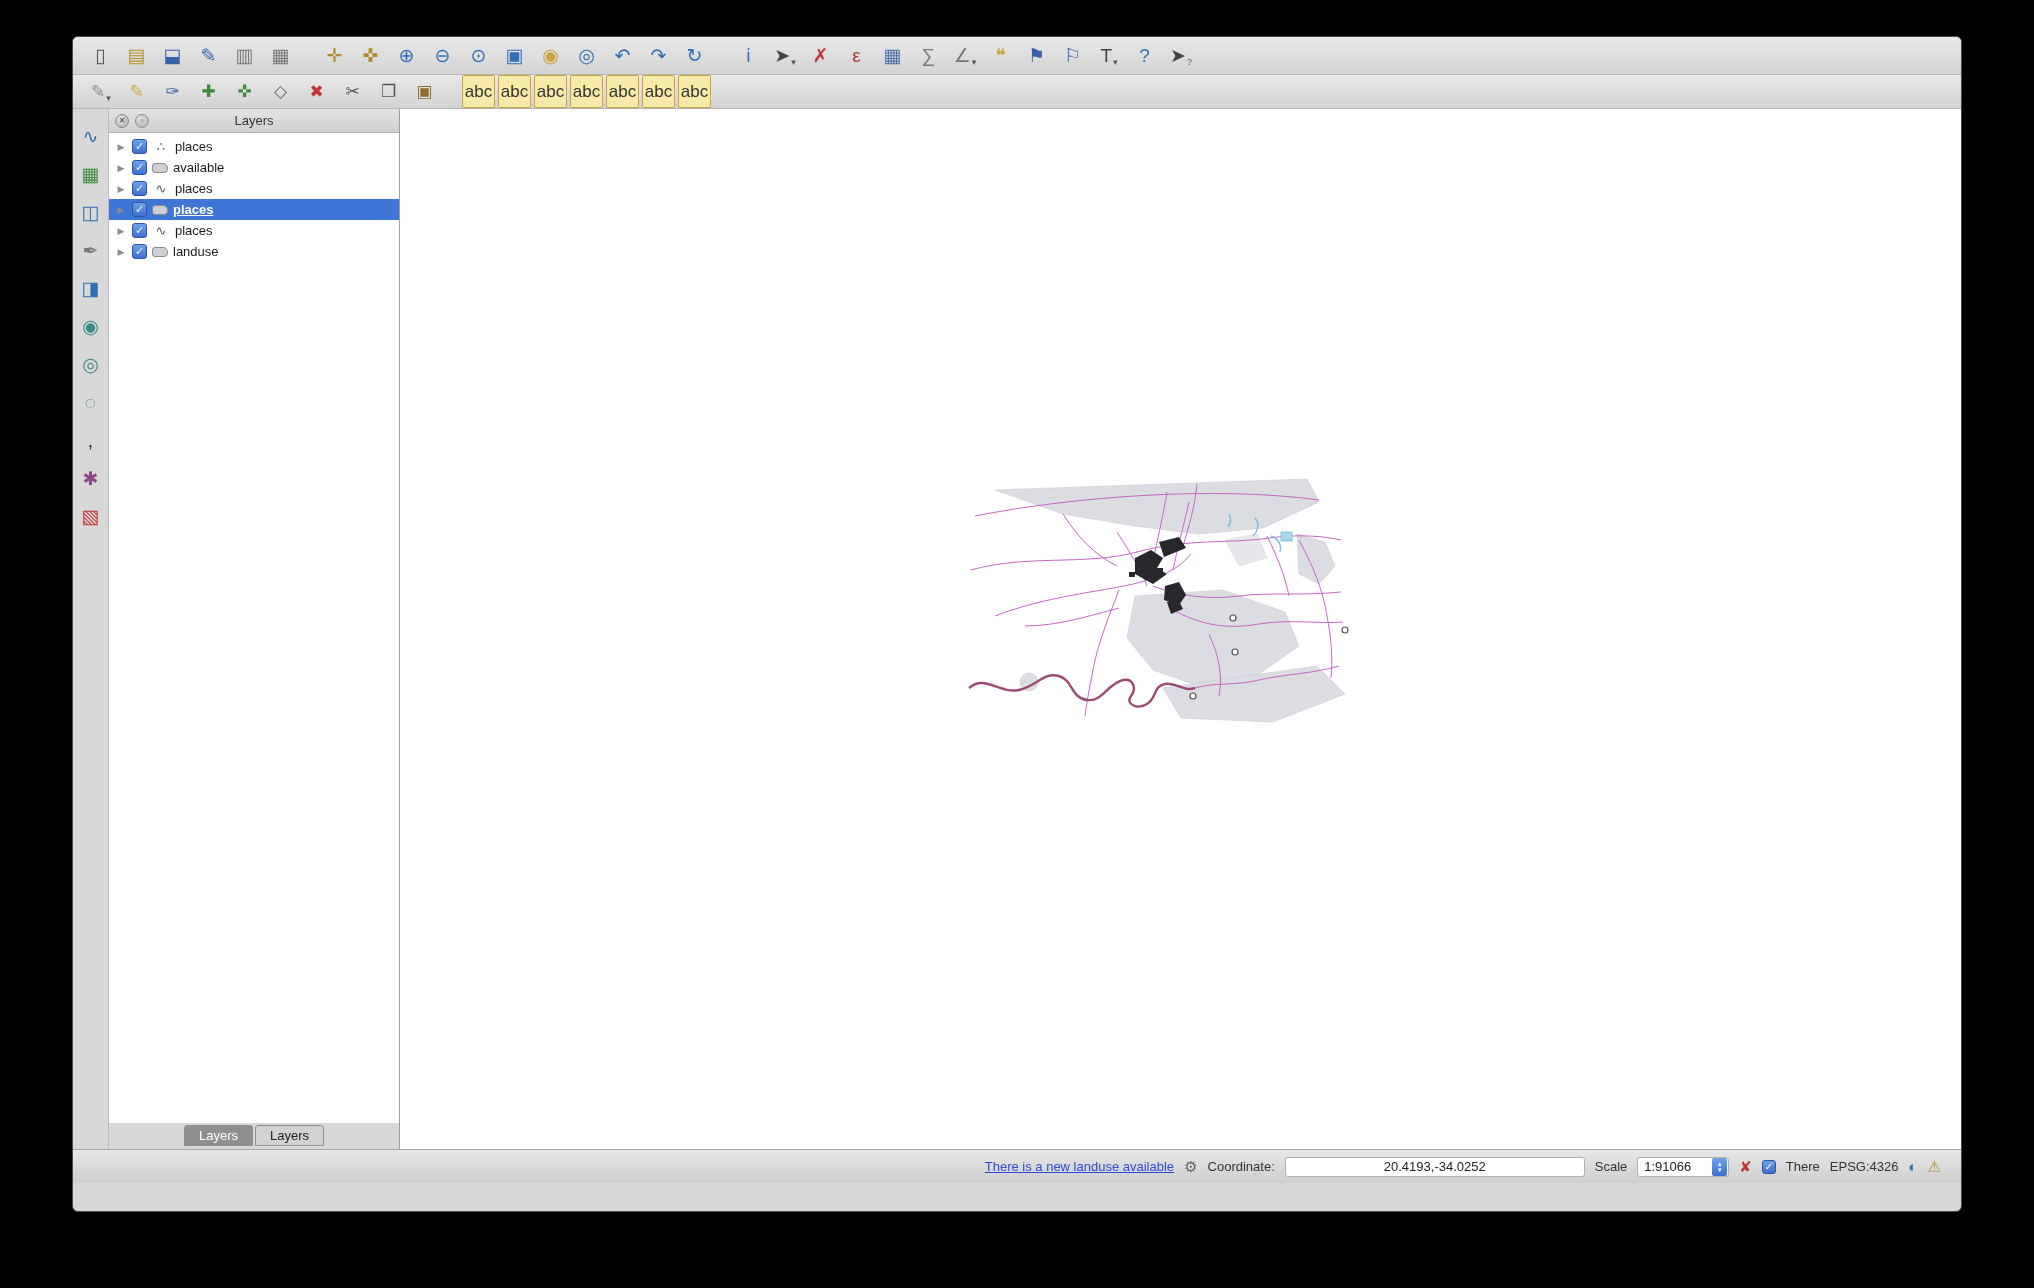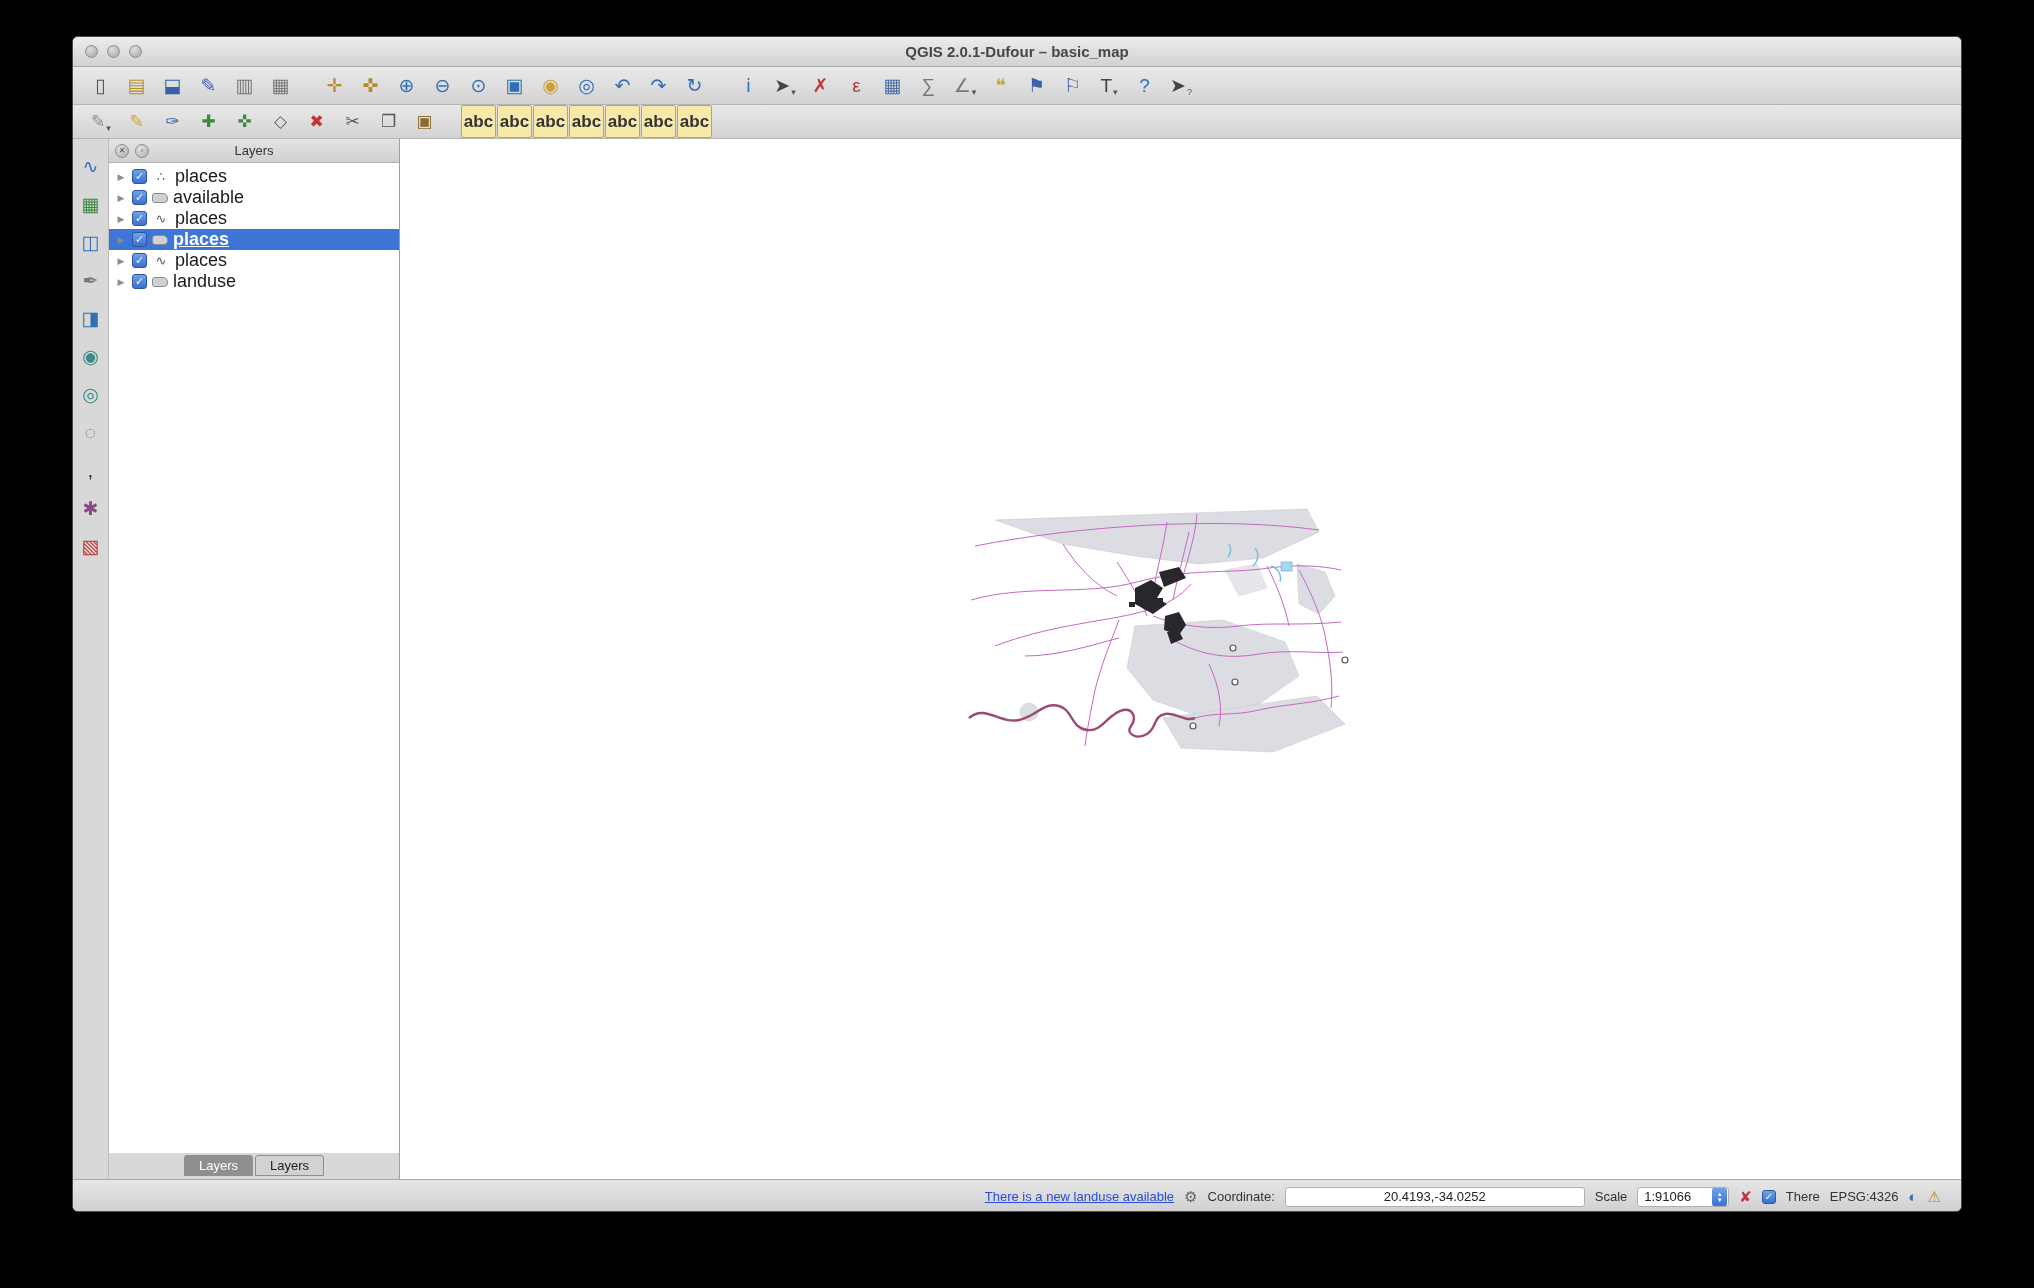--- a/index.html
+++ b/index.html
@@ -25,21 +25,21 @@
   .toolbar{display:flex;align-items:center;padding-left:10px;
     background:linear-gradient(#e9e9e9,#d3d3d3);border-bottom:1px solid #b5b5b5;}
   .toolbar.row1{height:38px;}
   .toolbar.row2{height:34px;}
   .tbtn{display:inline-flex;align-items:center;justify-content:center;width:36px;height:28px;
     background:none;border:none;cursor:default;}
   .tbtn .glyph{font-size:19px;line-height:1;}
   .toolbar.row2 .tbtn .glyph{font-size:17px;}
   .tbtn .caret{font-size:9px;color:#555;margin-left:1px;align-self:flex-end;padding-bottom:3px;}
   .tbtn.gap{margin-left:18px;}
-  .tbtn.abc .glyph{font-size:11px;font-weight:bold;color:#333;background:#f7e9a8;
+  .tbtn.abc .glyph{font-size:11px;font-weight:normal;color:#333;background:#f7e9a8;
     border:1px solid #c9a43a;border-radius:2px;padding:7px 2px;}
   
   .main{display:flex;height:1040px;}
   .side-toolbar{width:36px;background:#d8d8d8;border-right:1px solid #bdbdbd;
     display:flex;flex-direction:column;align-items:center;padding-top:12px;gap:8px;}
   .sbtn{width:30px;height:30px;background:none;border:none;display:flex;
     align-items:center;justify-content:center;}
   .sbtn .glyph{font-size:19px;line-height:1;}
   
   .layers-panel{width:291px;background:#d8d8d8;border-right:1px solid #9f9f9f;
@@ -53,21 +53,21 @@
   .layer-list{flex:1;background:#fff;padding-top:3px;overflow:hidden;}
   .layer-row{height:21px;display:flex;align-items:center;padding-left:6px;gap:5px;}
   .layer-row .tri{width:12px;font-size:9px;color:#8c8c8c;text-align:center;}
   .cbx{width:15px;height:15px;border-radius:3px;border:1px solid #2d55a5;
     background:linear-gradient(#6ea3e8,#3d6fd0);color:#fff;font-size:11px;line-height:13px;
     text-align:center;display:inline-block;}
   .cbx i{font-style:normal;}
   .geo-point,.geo-line{font-size:13px;color:#555;width:18px;text-align:center;}
   .geo-poly{width:16px;height:10px;background:#cfcfd6;border:1px solid #8a8a8a;
     border-radius:3px 5px 4px 3px;display:inline-block;}
-  .llabel{font-size:18px;color:#1a1a1a;text-align:right;}
+  .llabel{font-size:13px;color:#1a1a1a;text-align:right;}
   .layer-row.selected{background:var(--selection);}
   .layer-row.selected .llabel{color:#fff;font-weight:bold;text-decoration:underline;}
   .panel-tabs{height:26px;display:flex;justify-content:center;align-items:flex-end;
     gap:2px;padding-bottom:3px;background:#d8d8d8;}
   .ptab{font-size:13px;padding:2px 14px;border:1px solid #8f8f8f;border-radius:3px 3px 0 0;
     background:#d2d2d2;color:#222;}
   .ptab.active{background:#8f8f8f;color:#fff;}
   
   .canvas{flex:1;background:#fff;position:relative;}
   .map{position:absolute;left:567px;top:365px;}
@@ -98,28 +98,20 @@
     align-items:center;justify-content:center;color:#fff;}
   .stepper span{font-size:6px;line-height:6px;}
   .cbx.small{width:14px;height:14px;font-size:10px;line-height:12px;}
   .epsg{color:#333;}
 </style>
 </head>
 <body>
 
 <div class="window">
 
-  <div class="titlebar">
-    <div class="lights">
-      <span class="light"></span>
-      <span class="light"></span>
-      <span class="light"></span>
-    </div>
-    <div class="title">QGIS 2.0.1-Dufour – basic_map</div>
-  </div>
 
   <div class="toolbar row1">
 
       <button class="tbtn" style="color: rgb(85, 85, 85);">
         <span class="glyph">▯</span>
         <span class="caret"></span>
       </button>
 
       <button class="tbtn" style="color: rgb(185, 143, 46);">
         <span class="glyph">▤</span>

